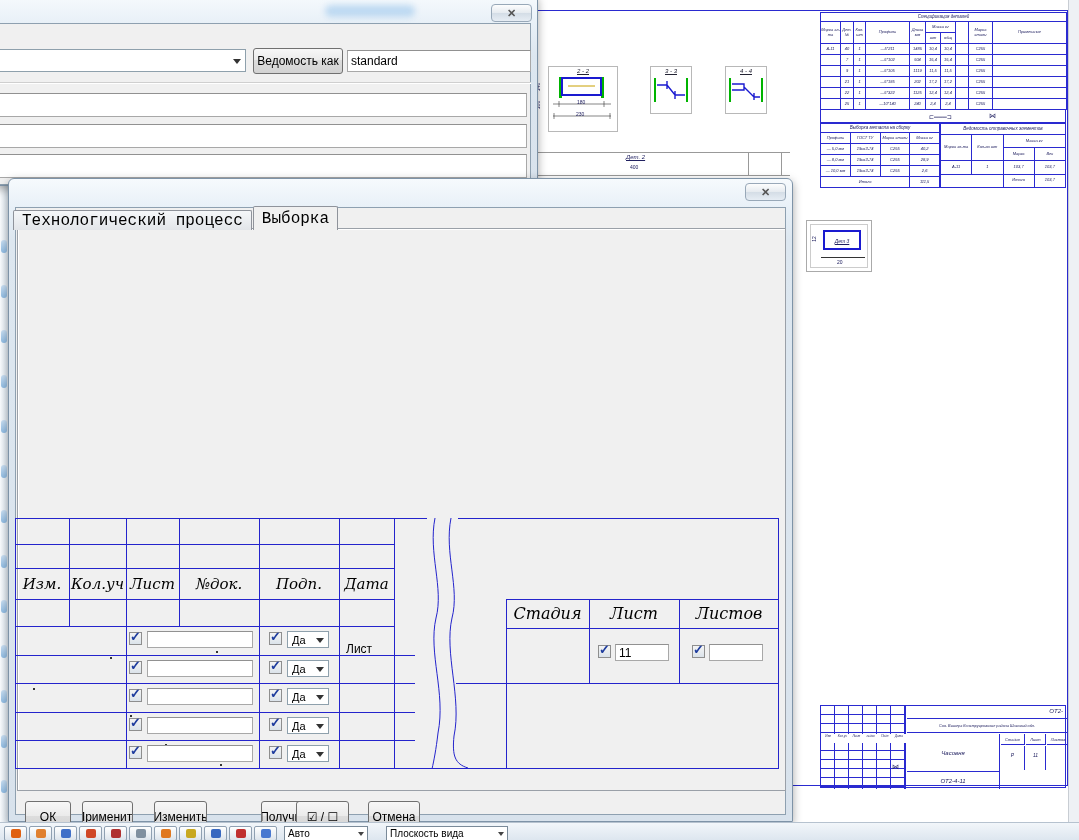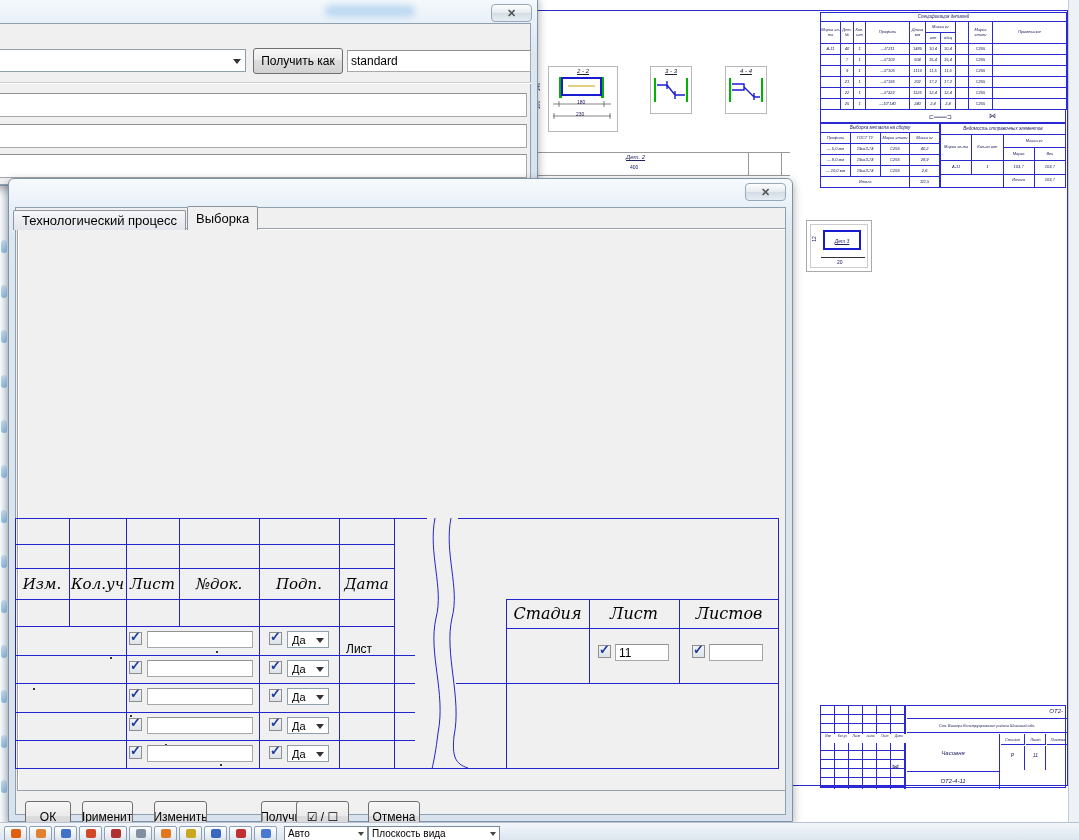--- a/index.html
+++ b/index.html
@@ -32,22 +32,22 @@
   .combo{position:absolute;background:#fff;border:1px solid #8ea0ac;
       font-size:11px;display:flex;align-items:center;padding-left:4px;color:#000;}
   .combo::after{content:"";position:absolute;right:4px;top:50%;margin-top:-2px;
       border:4px solid transparent;border-top:5px solid #333;}
   .btn{position:absolute;height:32px;border:1px solid #707070;border-radius:3px;
       background:linear-gradient(#f7f7f7,#ebebeb 45%,#dddddd 46%,#d2d2d2);
       font-size:12px;display:flex;align-items:center;justify-content:center;
       overflow:hidden;white-space:nowrap;color:#000;}
   #tabs{position:absolute;left:4px;top:27px;display:flex;align-items:flex-end;z-index:2;}
   .tab{border:1px solid #8f939b;border-bottom:none;border-radius:2px 2px 0 0;
-      background:linear-gradient(#f5f7f9,#e2e5e9);padding:0 8px;font-size:13px;height:20px;
-      display:flex;align-items:center;margin-right:1px;white-space:nowrap;}
+      background:linear-gradient(#f5f7f9,#e2e5e9);padding:0 8px;font-size:16px;height:20px;
+      display:flex;align-items:center;margin-right:1px;white-space:nowrap;font-family:Liberation Mono, monospace;}
   .tab.active{height:24px;background:#f0f0f0;z-index:3;position:relative;}
   #page{position:absolute;left:8px;top:49px;width:769px;height:563px;
       border:1px solid #9aa0a8;box-shadow:inset 1px 1px 0 #fff;background:#f0f0f0;z-index:1;}
 
   
   #ttable{position:absolute;left:6px;top:339px;width:765px;height:252px;z-index:2;}
   .blh,.blv{position:absolute;background:#2424cc;}
   .blh{height:1px;}.blv{width:1px;}
   .gost{font-family:"DejaVu Serif",serif;font-style:italic;font-size:15px;color:#000;}
   .gcell{position:absolute;display:flex;align-items:center;justify-content:center;}
@@ -373,21 +373,21 @@
 
   <div id="dlg1" class="win" style="left:-6px;top:-6px;width:544px;height:192px;border-radius:0 6px 0 0">
     <div class="face" style="left:0;bottom:0"></div>
     <div class="tbar">
       <div class="glass" style="left:330px;top:10px;width:90px;height:12px"></div>
     </div>
     <div class="closebtn" style="left:496px;top:9px">✕</div>
     <div class="combo" style="left:-4px;top:54px;width:255px;height:23px">
         <span></span>
       </div>
-    <div class="btn" style="left:258px;top:53px;width:90px;height:26px">Получить как</div>
+    <div class="btn" style="left:258px;top:53px;width:90px;height:26px">Ведомость как</div>
     <input class="txt" style="left: 352px; top: 55px; width: 184px; height: 22px;" value="standard">
     <div class="abs" style="left:2px;top:87px;width:534px;height:1px;background:#cfcfcf;box-shadow:0 1px 0 #fff"></div>
     <input class="txt" style="left: -4px; top: 98px; width: 536px; height: 24px;">
     <input class="txt" style="left: -4px; top: 129px; width: 536px; height: 24px;">
     <input class="txt" style="left: -4px; top: 159px; width: 536px; height: 24px;">
   </div>
 
   <div id="dlg2" class="win" style="left:8px;top:178px;width:785px;height:644px">
     <div class="face"></div>
     <div class="closebtn" style="left:736px;top:4px">✕</div>
@@ -521,21 +521,21 @@
       <div class="btn" style="left: 16px; top: 622px; width: 46px;">ОК</div>
       <div class="btn" style="left: 73px; top: 622px; width: 51px;">Применить</div>
       <div class="btn" style="left: 145px; top: 622px; width: 53px;">Изменить</div>
       <div class="btn" style="left: 217px; top: 622px; width: 51px; margin-left: 35px;">Получить</div>
       <div class="btn" style="left: 287px; top: 622px; width: 53px;">☑ / ☐</div>
       <div class="btn" style="left: 359px; top: 622px; width: 52px;">Отмена</div>
     </div>
 
   <div id="taskbar">
     <div class="tbcombo" style="left:284px;width:84px">Авто</div>
-    <div class="tbcombo" style="left:368px;width:132px">Плоскость вида</div>
+    <div class="tbcombo" style="left:386px;width:122px">Плоскость вида</div>
   <div class="tbtn" style="left: 4px;">
         <i style="background: rgb(224, 96, 16); border-radius: 2px;"></i>
       </div>
       <div class="tbtn" style="left: 29px;">
         <i style="background: rgb(224, 128, 48); border-radius: 2px;"></i>
       </div>
       <div class="tbtn" style="left: 54px;">
         <i style="background: rgb(64, 112, 200); border-radius: 2px;"></i>
       </div>
       <div class="tbtn" style="left: 79px;">

